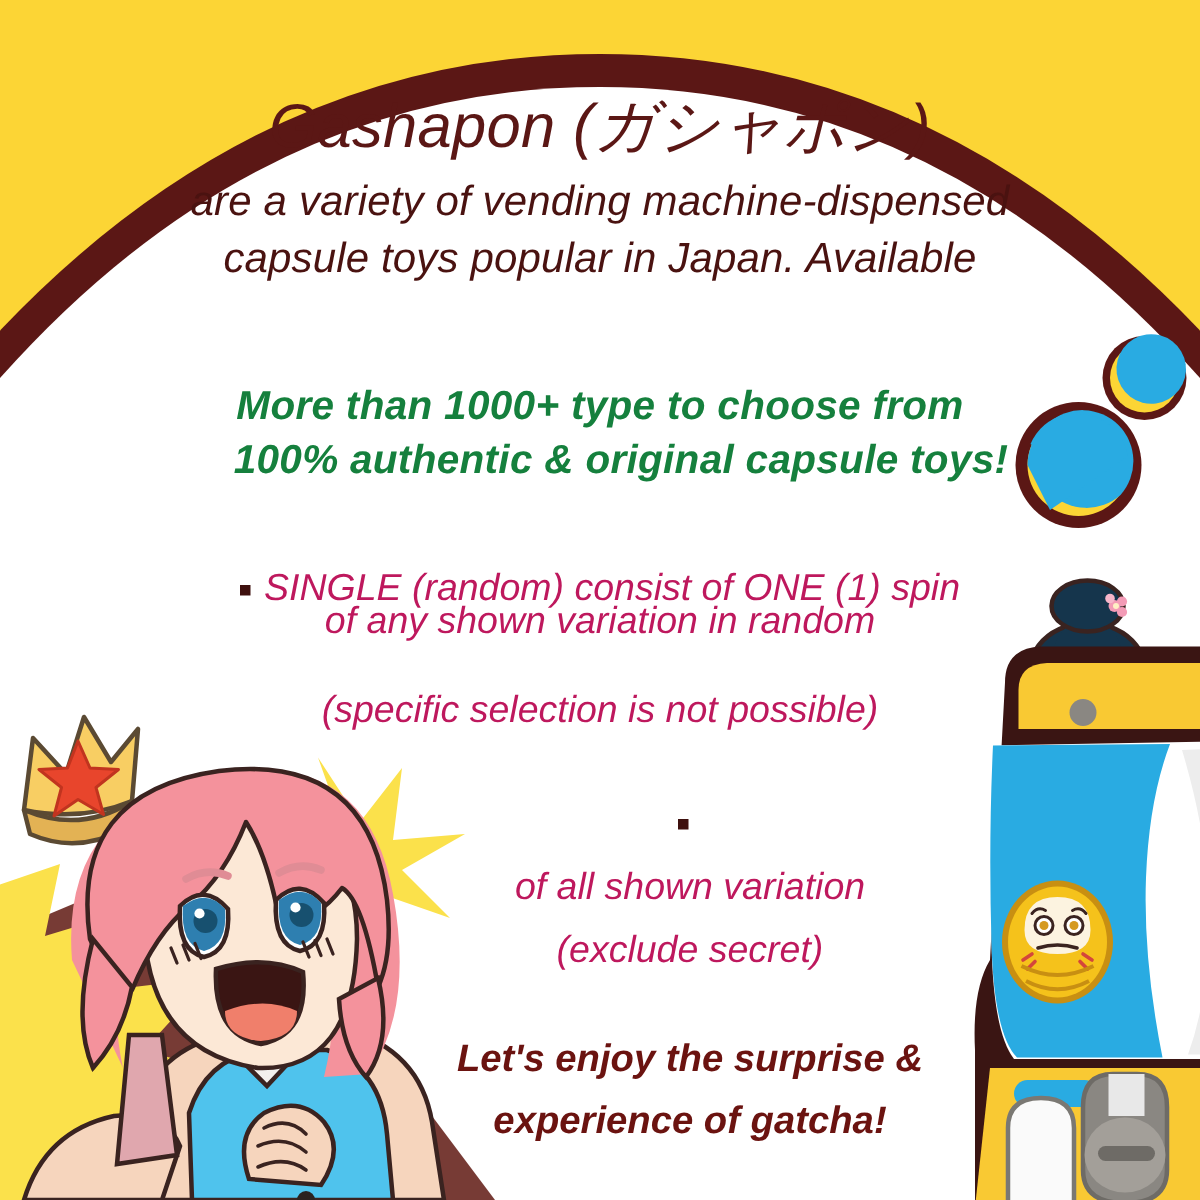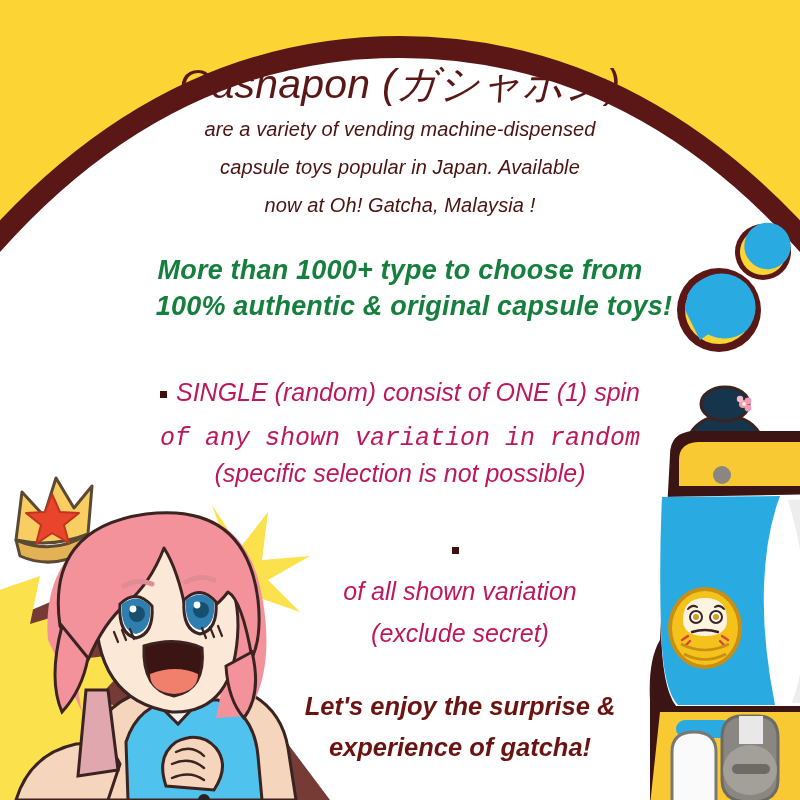--- a/index.html
+++ b/index.html
@@ -39,21 +39,21 @@
   .title {
     top: 57px;
     font-size: 41px;
     color: #5B1715;
     font-style: italic;
     font-weight: 400;
     letter-spacing: .2px;
     white-space: nowrap;
   }
   .lede {
-    font-size: 20px;
+    font-size: 28px;
     color: #4A1210;
     font-style: italic;
     font-weight: 400;
     letter-spacing: .1px;
     white-space: nowrap;
   }
   .lede.l1 { top: 118px; }
   .lede.l2 { top: 156px; text-align: center; }
   .lede.l3 { top: 194px; }
 
@@ -77,21 +77,21 @@
   }
   .sq {
     display: inline-block;
     width: 7px; height: 7px;
     background: #3E100E;
     vertical-align: 3px;
     margin-right: 9px;
   }
 
   .single.s1 { top: 378px; }
-  .single.s2 { top: 424px; font-family: Liberation Mono, monospace; }
+  .single.s2 { top: 400px; }
   .single.s3 { top: 459px; }
 
   
   .shift { left: 60px; }
   .complete.c1 { top: 534px; }
   .complete.c2 { top: 577px; }
   .complete.c3 { top: 619px; }
 
   .outro {
     font-size: 25.5px;
@@ -280,21 +280,20 @@
       <path d="M 150 674 Q 176 664 198 674 Q 198 692 174 694 Q 150 692 150 674 Z" fill="#F07F6B"></path>
     </g>
   </svg>
 
   <div id="text-layer">
 
     <div class="ctr title">Gashapon (ガシャポン)</div>
 
     <div class="ctr lede l1">are a variety of vending machine-dispensed</div>
     <div class="ctr lede l2">capsule toys popular in Japan. Available</div>
-    <div class="ctr lede l3">now at Oh! Gatcha, Malaysia !</div>
 
     <div class="ctr big b1">More than 1000+ type to choose from</div>
     <div class="ctr big b2">100% authentic &amp; original capsule toys!</div>
 
     <div class="ctr bullet-line single s1">
       <span class="sq"></span><span>SINGLE (random) consist of ONE (1) spin</span>
     </div>
     <div class="ctr bullet-line single s2">of any shown variation in random</div>
     <div class="ctr bullet-line single s3">(specific selection is not possible)</div>
 

